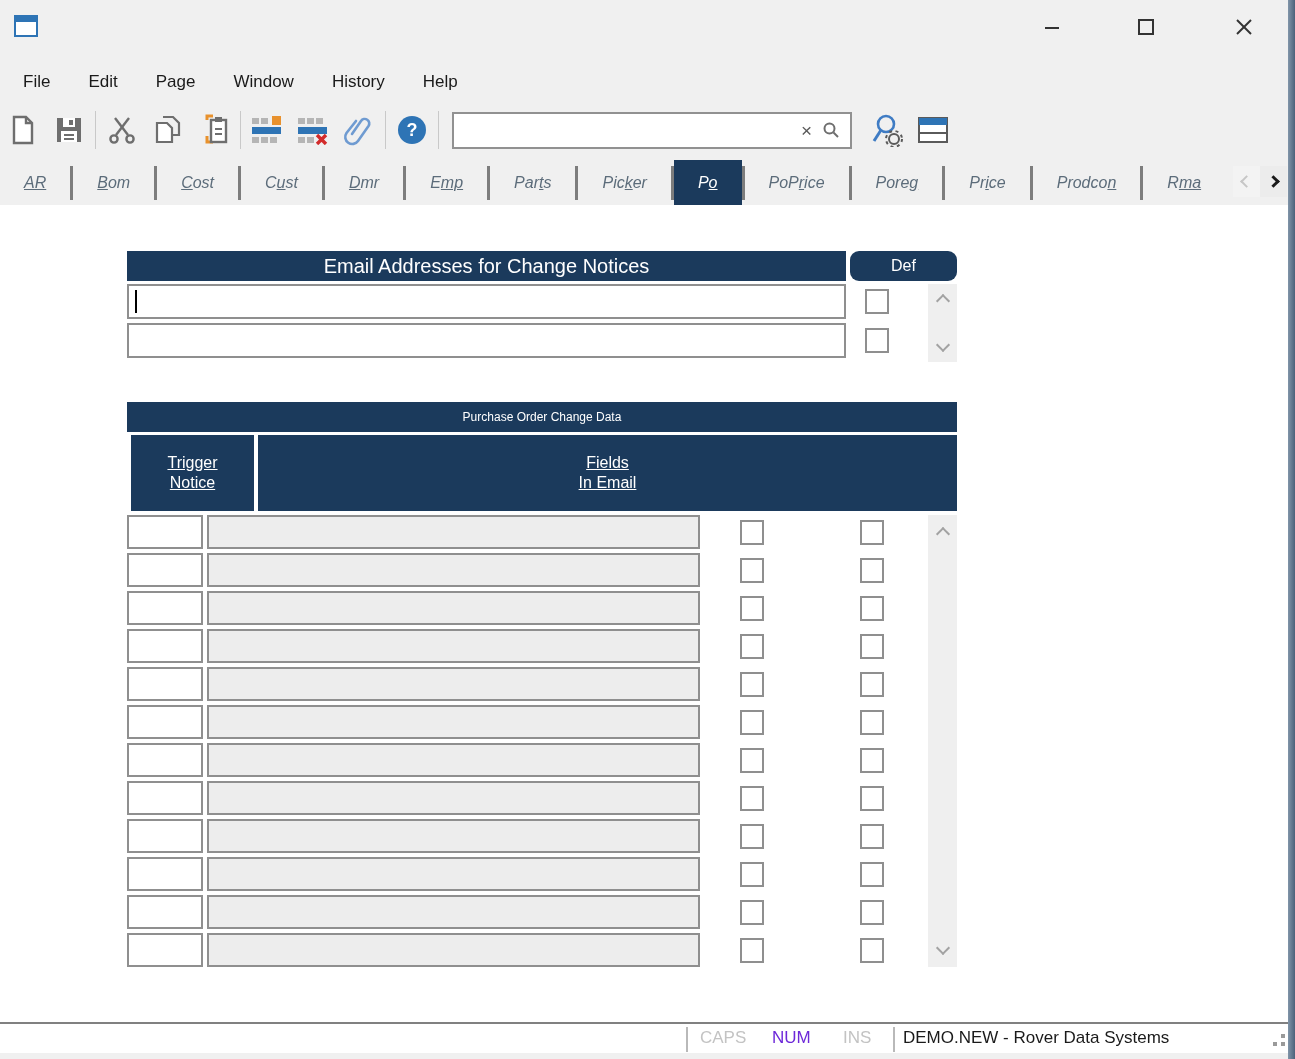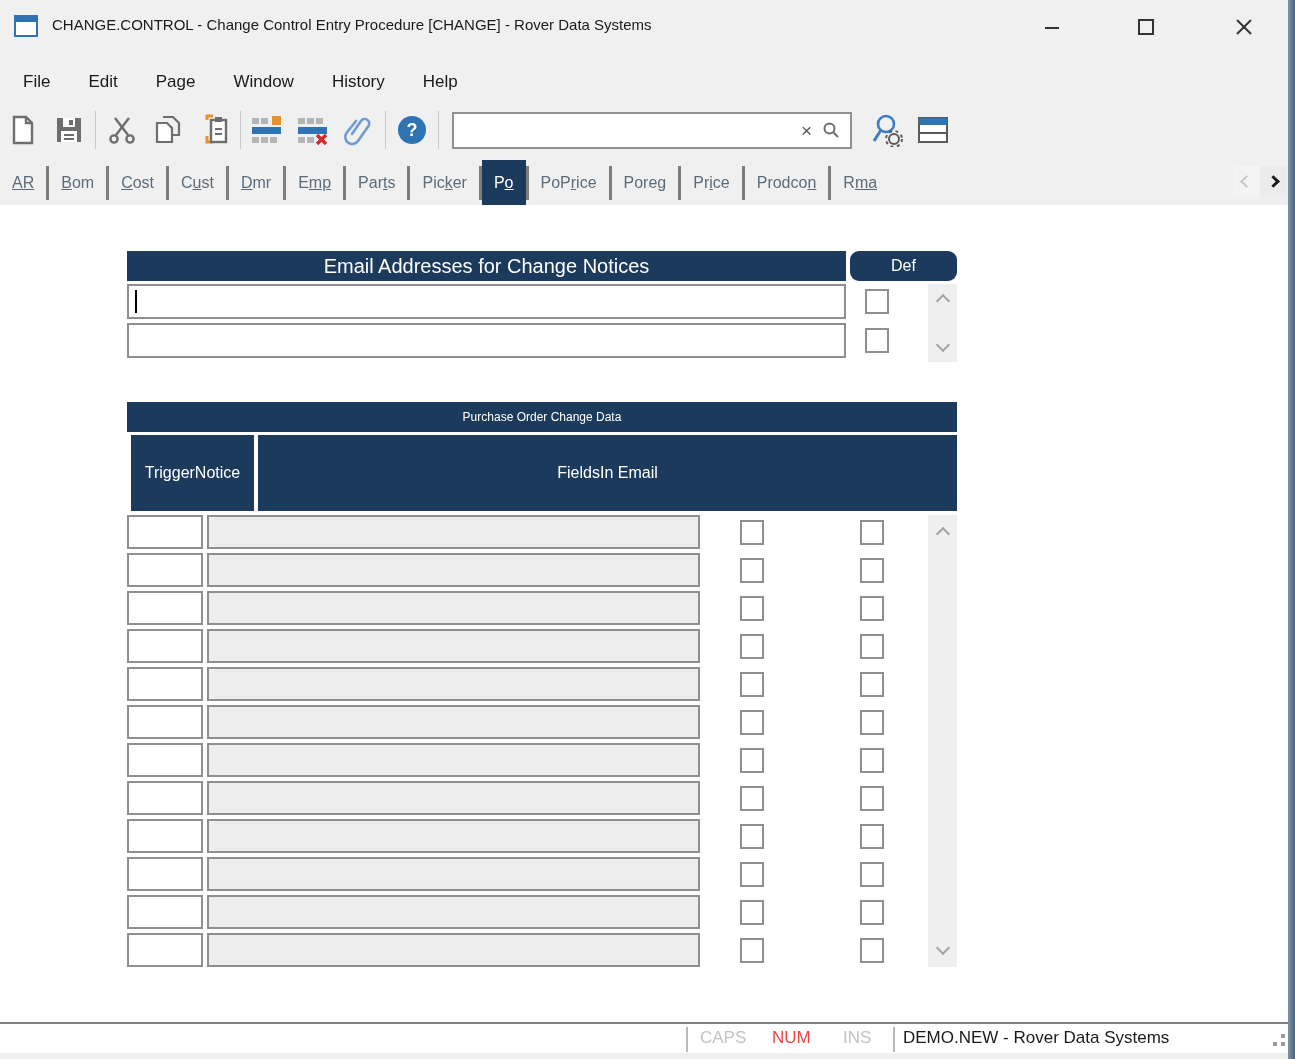--- a/index.html
+++ b/index.html
@@ -29,22 +29,22 @@
                margin-left:10px; display:flex; align-items:center; }
   .searchbox input { flex:1; border:none; outline:none; height:100%; font-size:15px; padding:0 8px;
                      font-family:"Liberation Sans", sans-serif; background:transparent; }
   .searchbox .sb-x { font-size:19px; color:#5a5a5a; padding:0 8px; line-height:1; }
   .searchbox .sb-mag { padding:0 10px 0 2px; display:flex; }
   .help-circle { width:28px; height:28px; border-radius:50%; background:#2e74b5; color:#fff;
                  font-size:18px; font-weight:bold; display:flex; align-items:center; justify-content:center; }
 
   
   .tabbar { position:absolute; left:0; top:160px; height:45px; width:1232px; display:flex; align-items:stretch; overflow:hidden; }
-  .tab { display:flex; align-items:center; justify-content:center; padding:0 12px; font-size:16px;
-         color:#5c6c7a; white-space:nowrap; cursor:default; }
+  .tab { display:flex; align-items:center; justify-content:center; padding:0 24px; font-size:16px;
+         color:#5c6c7a; white-space:nowrap; cursor:default;font-style:italic; }
   .tab u { text-decoration:underline; }
   .tab.active { background:#1b3a5c; color:#ffffff; }
   .tab-sep { width:3px; height:34px; background:#7d7d7d; align-self:center; }
   .tab-scroll { position:absolute; top:166px; width:27px; height:31px; display:flex; align-items:center; justify-content:center; }
   .ts-left  { left:1233px; background:#f3f3f3; }
   .ts-right { left:1260px; background:#ececec; }
   .chev { width:9px; height:9px; border-style:solid; border-width:0; }
   .chev-l { border-left:2px solid #c6c6c6; border-bottom:2px solid #c6c6c6; transform:rotate(45deg); }
   .chev-r { border-right:3px solid #1a1a1a; border-bottom:3px solid #1a1a1a; transform:rotate(-45deg); }
 
@@ -64,55 +64,54 @@
   .scroll-strip { position:absolute; left:801px; width:29px; background:#efefef; }
   .ss-up, .ss-down { position:absolute; left:50%; width:10px; height:10px; }
   .ss-up   { transform:translateX(-50%) rotate(45deg);  border-left:2px solid #a2a2a2; border-top:2px solid #a2a2a2; }
   .ss-down { transform:translateX(-50%) rotate(45deg); border-right:2px solid #a2a2a2; border-bottom:2px solid #a2a2a2; }
 
   .po-table { position:absolute; left:127px; top:402px; width:830px; }
   .po-title { height:30px; display:flex; align-items:center; justify-content:center; font-size:12px; }
   .po-head { display:flex; height:76px; margin-top:3px; }
   .po-head .c-fields { width:576px; display:flex; align-items:center; justify-content:center; font-size:16px; }
   .po-head .c-gap { width:4px; background:#ffffff; }
-  .po-head .c-col { width:123px; display:flex; flex-direction:row; align-items:center; justify-content:center;
-                    font-size:16px; line-height:1.25; text-align:center; }
+  .po-head .c-col { width:123px; display:flex; flex-direction:column; align-items:center; justify-content:center;
+                    font-size:16px; line-height:1.25; text-align:center;text-decoration:underline; }
   .po-head .c-last { flex:1; }
   .po-body { position:relative; margin-top:4px; }
   .po-row { position:relative; height:38px; }
   .po-code { position:absolute; left:0; top:0; width:76px; height:34px; background:#fff; border:2px solid #8f8f8f; }
   .po-code input { width:100%; height:100%; border:none; outline:none; padding:0 4px;
                    font-size:14px; font-family:"Liberation Sans", sans-serif; background:transparent; }
   .po-field { position:absolute; left:80px; top:0; width:493px; height:34px; background:#ededed; border:2px solid #8f8f8f; }
 
   
   .statusbar { position:absolute; left:0; top:1022px; width:1295px; height:31px; background:#ffffff;
                border-top:2px solid #808080; font-size:17px; }
   .sb-div { position:absolute; top:3px; width:2px; height:25px; background:#b9b9b9; }
   .sb-item { position:absolute; top:4px; }
   .sb-dim { color:#c3c3c3; }
-  .sb-on  { color:#ef4444; }
+  .sb-on  { color:#6d28d9; }
   .sb-session { color:#1a1a1a; }
   .grip { position:absolute; right:10px; bottom:7px; width:4px; height:4px; background:#9a9a9a;
           box-shadow:-8px 0 #9a9a9a, 0 -8px #9a9a9a; }
   .bottom-strip { position:absolute; left:0; top:1053px; width:1295px; height:6px; background:#f0f0f0; }
 
   .right-edge { position:absolute; right:0; top:0; width:7px; height:1059px;
                 background:linear-gradient(to right, #8195a9, #4c617a); }
 </style>
 </head>
 <body>
 
 <div class="window">
 
   <div class="chrome">
 
     <div class="titlebar">
       <div class="titlebar-icon"></div>
-      <div class="title-text">CHANGE.CONTROL - Change Control Entry Procedure [CHANGE] - Rover Data Systems</div>
       <div class="win-btn btn-min">
         <svg width="16" height="16">
             <line x1="1" y1="9" x2="15" y2="9" stroke="#333" stroke-width="2"></line>
           </svg>
       </div>
       <div class="win-btn btn-max">
         <svg width="18" height="18">
             <rect x="2" y="2" width="14" height="14" fill="none" stroke="#333" stroke-width="2"></rect>
           </svg>
       </div>

